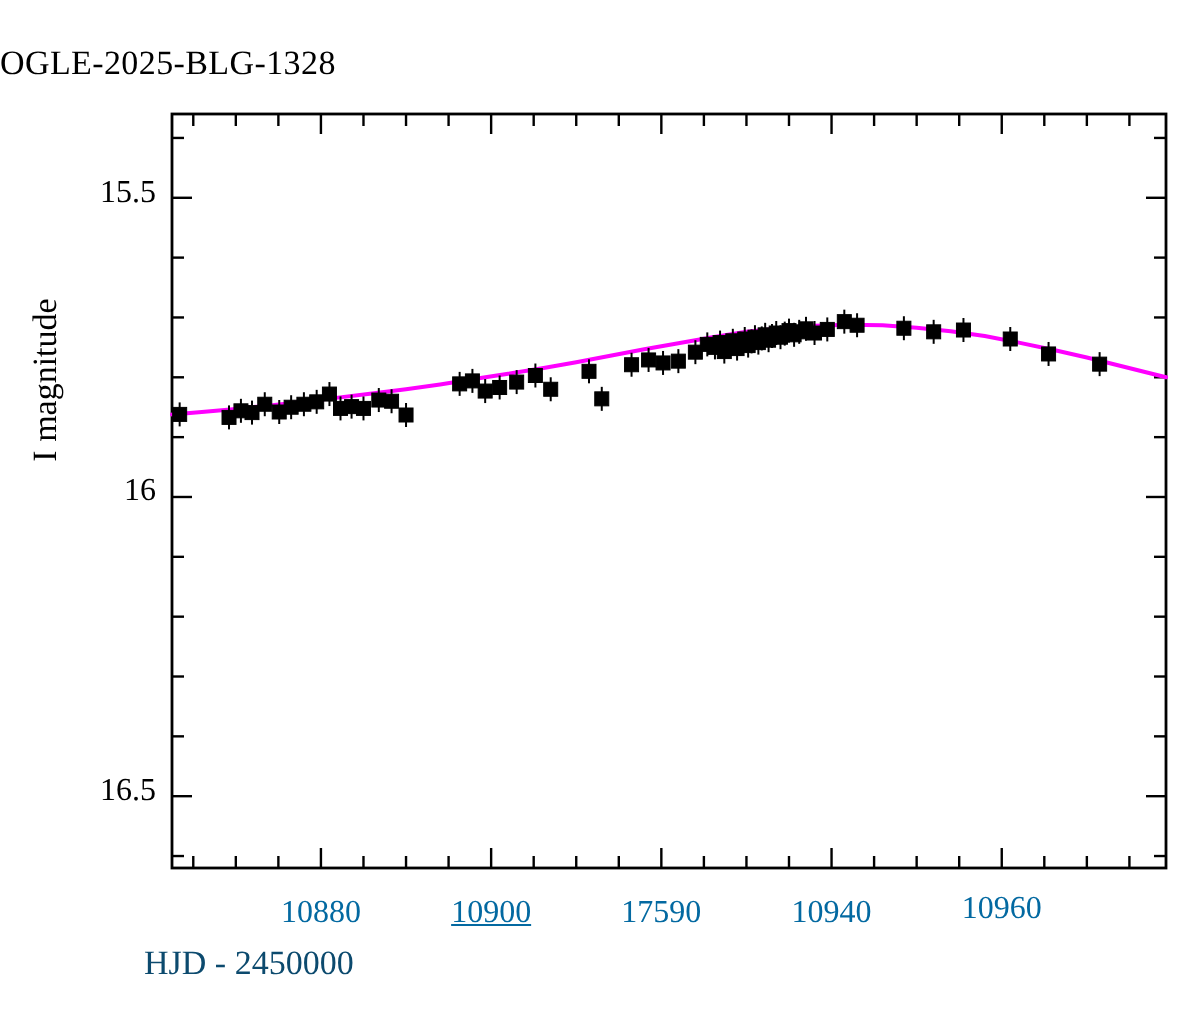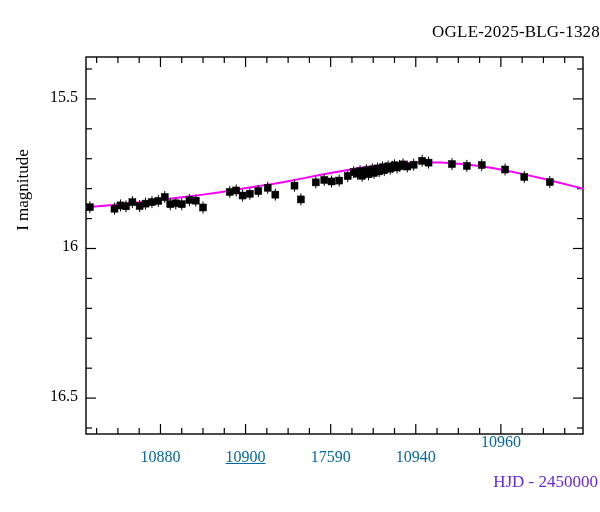--- a/index.html
+++ b/index.html
@@ -19,45 +19,45 @@
     position: relative;
     width: 600px;
     height: 512px;
     background: #ffffff;
   }
   #chart-title {
     position: absolute;
     left: 0;
     top: 22px;
     width: 600px;
-    text-align: right;
+    text-align: left;
     font-size: 17px;
     letter-spacing: 0.2px;
     color: #000000;
   }
   #y-axis-label {
     position: absolute;
     left: -47px;
     top: 180px;
     width: 140px;
     text-align: center;
     font-size: 17px;
     transform: rotate(-90deg);
     transform-origin: 50% 50%;
     color: #000000;
     white-space: nowrap;
   }
   #x-axis-label {
     position: absolute;
-    left: 100px;
+    left: 72px;
     top: 472px;
     width: 498px;
-    text-align: right;
+    text-align: left;
     font-size: 17px;
-    color: #6d28d9;
+    color: #0c4a6e;
   }
   #plot-svg {
     position: absolute;
     left: 0;
     top: 0;
   }
   .tick-label-y {
     position: absolute;
     text-align: right;
     font-size: 16px;
@@ -296,19 +296,19 @@
         <line x1="549.8099315068522" y1="176.0682539682541" x2="549.8099315068522" y2="188.0682539682541" stroke="#000000" stroke-width="1"></line>
         <rect x="546.31" y="178.57" width="7" height="7" fill="#000000" stroke="#000000" stroke-width="0.5"></rect>
       </g>
   </svg>
 
   <div id="tick-labels-layer">
       <div class="tick-label-x" style="left: 110.465px; top: 448px; width: 100px;">10880</div>
       <div class="tick-label-x" style="left: 195.568px; top: 448px; width: 100px; text-decoration: underline;">10900</div>
       <div class="tick-label-x" style="left: 280.67px; top: 448px; width: 100px;">17590</div>
       <div class="tick-label-x" style="left: 365.773px; top: 448px; width: 100px;">10940</div>
-      <div class="tick-label-x" style="left: 450.876px; top: 433px; width: 100px;">10960</div>
+      <div class="tick-label-x" style="left: 450.876px; top: 446px; width: 100px;">10960</div>
       <div class="tick-label-y" style="left: -10px; top: 87.8889px; width: 88px;">15.5</div>
       <div class="tick-label-y" style="left: -10px; top: 237.492px; width: 88px;">16</div>
       <div class="tick-label-y" style="left: -10px; top: 387.095px; width: 88px;">16.5</div>
     </div>
 
 </div>
 
 </body></html>

